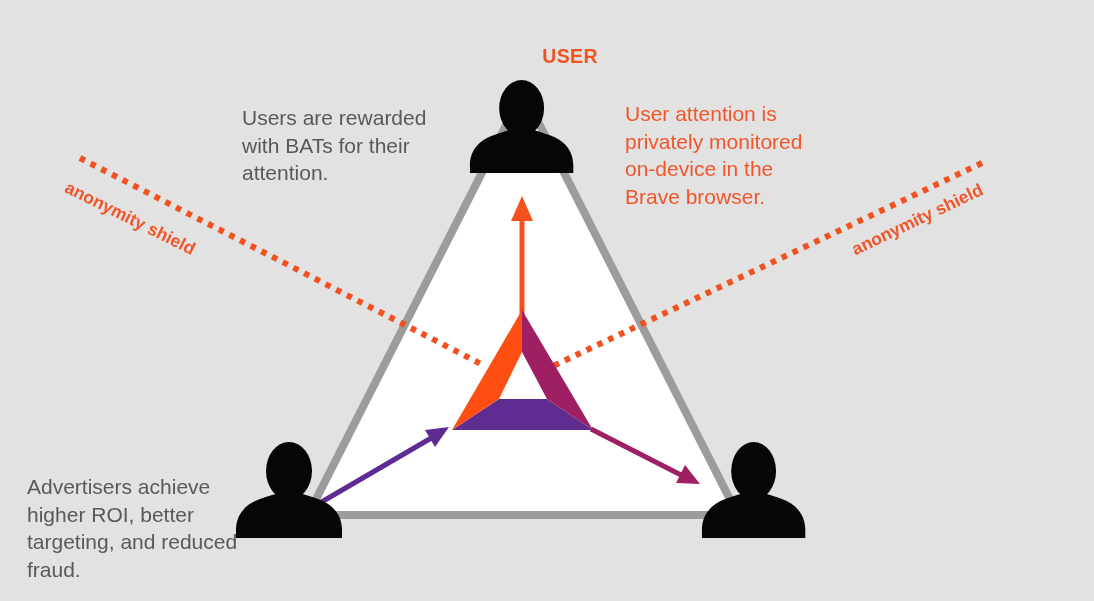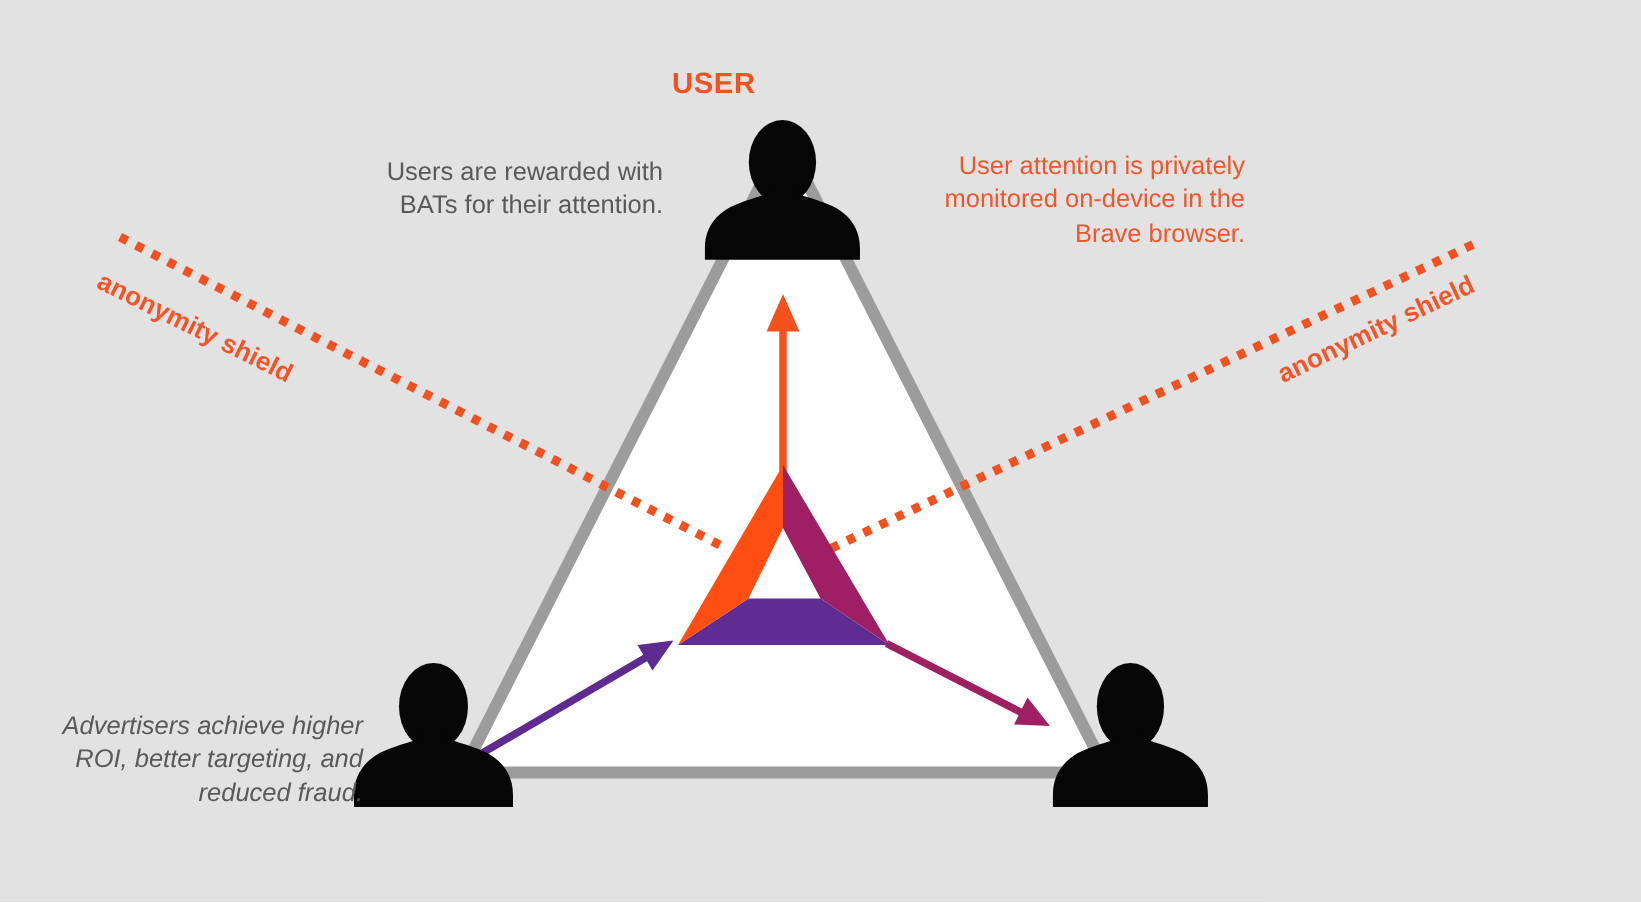--- a/index.html
+++ b/index.html
@@ -16,33 +16,32 @@
   }
   .shapes {
     position: absolute;
     left: 0; top: 0;
     width: 1094px; height: 601px;
     z-index: 1;
   }
   .txt {
     position: absolute;
     z-index: 3;
-    font-size: 17px;
+    font-size: 21px;
     line-height: 1.32;
     color: #58595B;
-    text-align: right;
   }
   .txt.orange { color: #F1562B; }
   .node-label {
     position: absolute;
     z-index: 4;
     font-size: 19.5px;
     font-weight: bold;
     letter-spacing: 0.4px;
-    text-align: left;
+    text-align: right;
   }
   .node-label.user      { color: #F1531F; }
   .node-label.advertiser{ color: #5E2C91; }
   .node-label.publisher { color: #AD1F6B; }
   .shield-label {
     position: absolute;
     z-index: 3;
     font-size: 17.5px;
     font-weight: bold;
     color: #F1562B;
@@ -103,19 +102,19 @@
     <use href="#person" transform="translate(700,442) scale(0.975,1)" fill="#060606"></use>
   </svg>
 
   <div class="node-label user" style="left:448px; top:45px; width:150px;">USER</div>
 
   <div class="txt" style="left:242px; top:104px; width:200px;">Users are rewarded with BATs for their attention.</div>
 
   <div class="txt orange" style="left:625px; top:100px; width:205px;">User attention is privately monitored on-device in the Brave browser.</div>
 
 
-  <div class="txt" style="left:27px; top:473px; width:215px;font-style:italic;">Advertisers achieve higher ROI, better targeting, and reduced fraud.</div>
+  <div class="txt" style="left:27px; top:473px; width:215px;">Advertisers achieve higher ROI, better targeting, and reduced fraud.</div>
 
 
   <div class="shield-label left">anonymity shield</div>
   <div class="shield-label right">anonymity shield</div>
 
 </div>
 
 </body></html>

